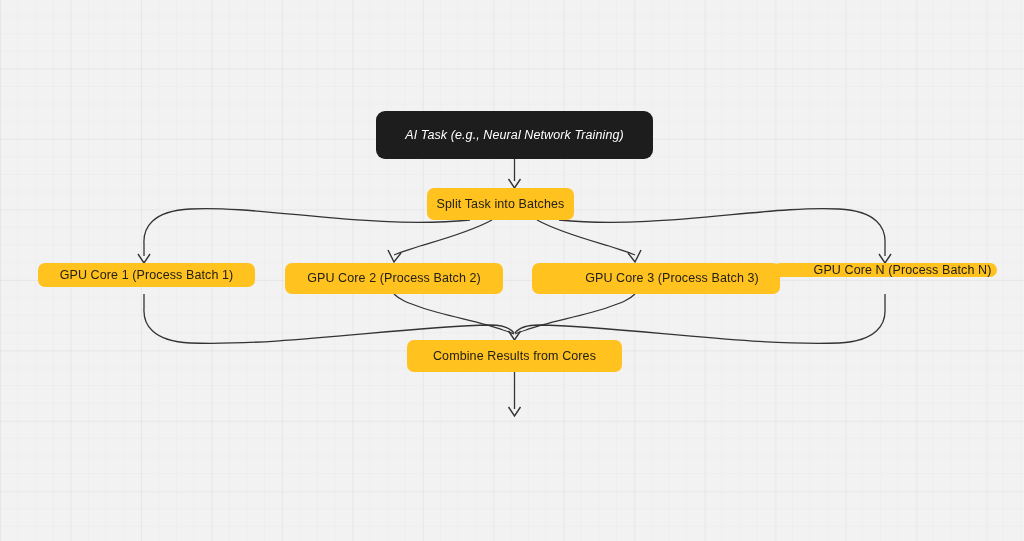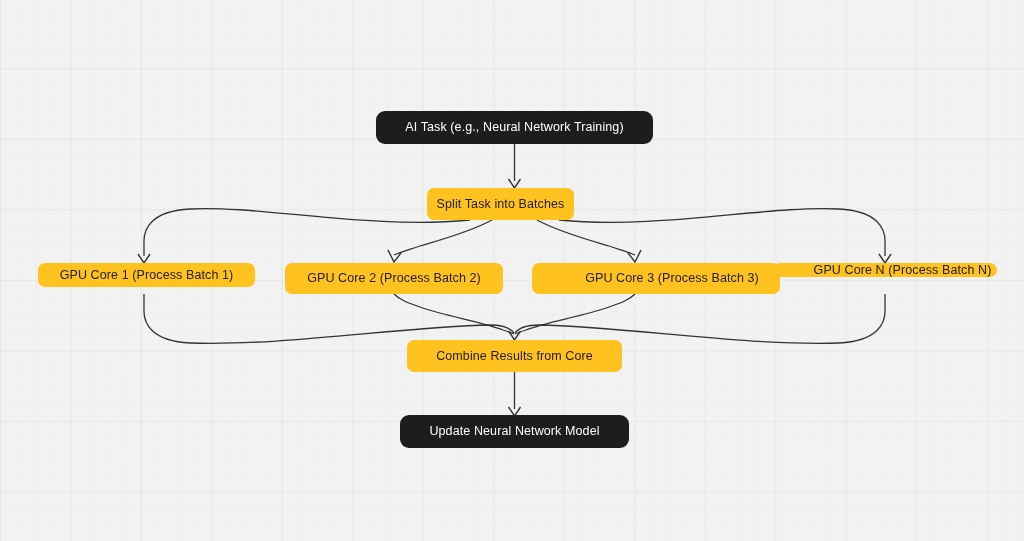--- a/index.html
+++ b/index.html
@@ -120,21 +120,21 @@
     <g>
       <path class="arrow-head" d="M 508.5,331 L 514.5,340 L 520.5,331"></path>
     </g>
 
     <g>
       <path class="edge-path" d="M 514.5,372 L 514.5,409"></path>
       <path class="arrow-head" d="M 508.5,407 L 514.5,416 L 520.5,407"></path>
     </g>
   </svg>
 
-  <div class="node node-dark" style="left:376px; top:111px; width:277px; height:33px;">
+  <div class="node node-dark" style="left:376px; top:111px; width:277px; height:48px;font-style:italic;">
     <span class="node-label">AI Task (e.g., Neural Network Training)</span>
   </div>
 
   <div class="node node-amber" style="left:427px; top:188px; width:147px; height:32px;">
     <span class="node-label">Split Task into Batches</span>
   </div>
 
   <div class="node node-amber" style="left:38px; top:263px; width:217px; height:24px;">
     <span class="node-label">GPU Core 1 (Process Batch 1)</span>
   </div>
@@ -145,20 +145,17 @@
 
   <div class="node node-amber" style="left:532px; top:263px; width:248px; height:31px;padding-left:32px;">
     <span class="node-label">GPU Core 3 (Process Batch 3)</span>
   </div>
 
   <div class="node node-amber" style="left:773px; top:263px; width:224px; height:14px;padding-left:35px;">
     <span class="node-label">GPU Core N (Process Batch N)</span>
   </div>
 
   <div class="node node-amber" style="left:407px; top:340px; width:215px; height:32px;">
-    <span class="node-label">Combine Results from Core</span>
+    <span class="node-label">Combine Results from Cores</span>
   </div>
 
-  <div class="node node-dark" style="left:400px; top:415px; width:229px; height:33px;">
-    <span class="node-label">Update Neural Network Model</span>
-  </div>
 
 </div>
 
 </body></html>

